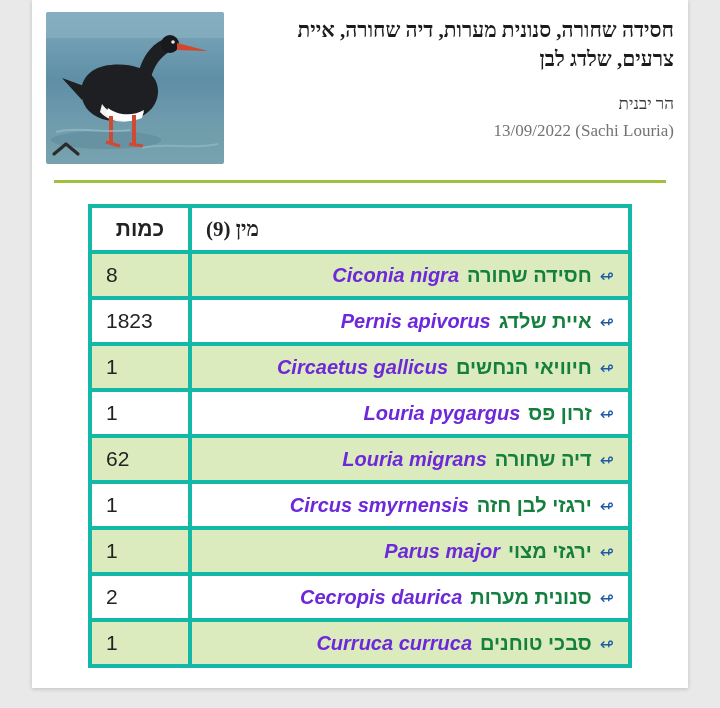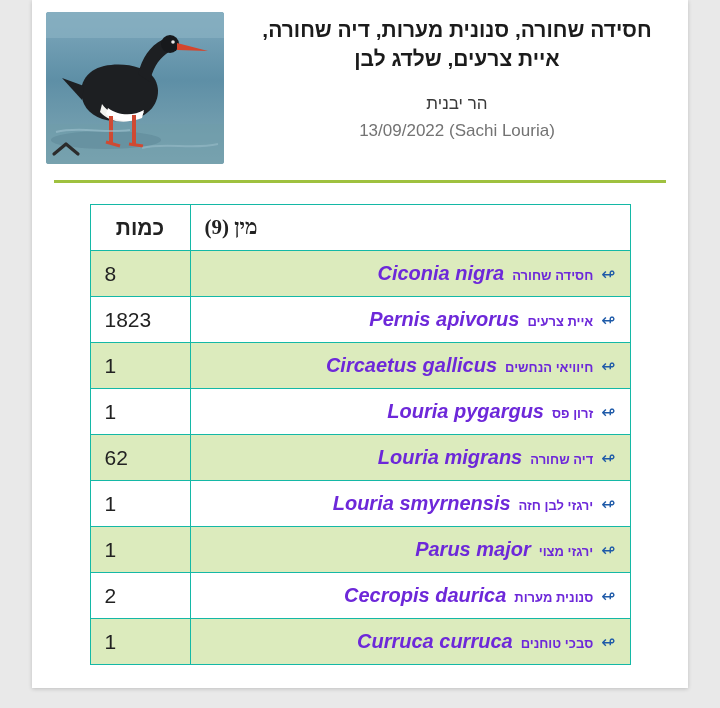--- a/index.html
+++ b/index.html
@@ -26,23 +26,23 @@
 
   
   .header {
     display: flex;
     flex-direction: row;
     padding: 12px 14px 0 14px;
     box-sizing: border-box;
   }
   .header-text {
     flex: 1 1 auto;
-    text-align: center;
     padding-left: 16px;
     padding-top: 4px;
+    font-family: Liberation Serif, serif;
   }
   .title {
     font-size: 21px;
     font-weight: bold;
     color: #1b1b1b;
     line-height: 1.38;
     direction: rtl;
   }
   .subtitle {
     font-size: 17px;
@@ -101,21 +101,21 @@
     justify-content: center;
   }
   table.species {
     border-collapse: collapse;
     direction: rtl;
     width: 540px;
     table-layout: fixed;
   }
   table.species th,
   table.species td {
-    border: 1px solid #14b8a6;
+    border: 4px solid #14b8a6;
     height: 46px;
     padding: 0 14px;
     box-sizing: border-box;
     vertical-align: middle;
   }
   table.species th {
     font-size: 21px;
     font-weight: bold;
     color: #222;
     background: #ffffff;
@@ -132,23 +132,23 @@
   td.species-cell {
     text-align: right;
     font-size: 20px;
     white-space: nowrap;
     overflow: hidden;
   }
   tr.alt td { background: #dcebbd; }
   tr.plain td { background: #ffffff; }
 
   .he-name {
-    color: #6d28d9;
-    font-weight: bold;
-    font-size: 13px;
+    color: #15803d;
+    font-weight: bold;
+    font-size: 20px;
   }
   .sci-name {
     color: #6d28d9;
     font-style: italic;
     font-size: 20px;
     margin-right: 8px;
     font-weight: bold;
   }
   .link-icon {
     color: #1e5aa8;
@@ -220,37 +220,37 @@
           <th class="col-species">מין (9)</th>
           <th class="col-count">כמות</th>
         </tr>
       </thead>
       <tbody id="species-body">
           <tr class="alt">
             <td class="species-cell"><span class="link-icon">↫</span><span class="he-name">חסידה שחורה</span><span class="sci-name">Ciconia nigra</span></td>
             <td class="count">8</td>
           </tr>
           <tr class="plain">
-            <td class="species-cell"><span class="link-icon">↫</span><span class="he-name">איית צרעים</span><span class="sci-name">Pernis apivorus</span></td>
+            <td class="species-cell"><span class="link-icon">↫</span><span class="he-name">איית שלדג</span><span class="sci-name">Pernis apivorus</span></td>
             <td class="count">1823</td>
           </tr>
           <tr class="alt">
             <td class="species-cell"><span class="link-icon">↫</span><span class="he-name">חיוויאי הנחשים</span><span class="sci-name">Circaetus gallicus</span></td>
             <td class="count">1</td>
           </tr>
           <tr class="plain">
             <td class="species-cell"><span class="link-icon">↫</span><span class="he-name">זרון פס</span><span class="sci-name">Louria pygargus</span></td>
             <td class="count">1</td>
           </tr>
           <tr class="alt">
             <td class="species-cell"><span class="link-icon">↫</span><span class="he-name">דיה שחורה</span><span class="sci-name">Louria migrans</span></td>
             <td class="count">62</td>
           </tr>
           <tr class="plain">
-            <td class="species-cell"><span class="link-icon">↫</span><span class="he-name">ירגזי לבן חזה</span><span class="sci-name">Louria smyrnensis</span></td>
+            <td class="species-cell"><span class="link-icon">↫</span><span class="he-name">ירגזי לבן חזה</span><span class="sci-name">Circus smyrnensis</span></td>
             <td class="count">1</td>
           </tr>
           <tr class="alt">
             <td class="species-cell"><span class="link-icon">↫</span><span class="he-name">ירגזי מצוי</span><span class="sci-name">Parus major</span></td>
             <td class="count">1</td>
           </tr>
           <tr class="plain">
             <td class="species-cell"><span class="link-icon">↫</span><span class="he-name">סנונית מערות</span><span class="sci-name">Cecropis daurica</span></td>
             <td class="count">2</td>
           </tr>

